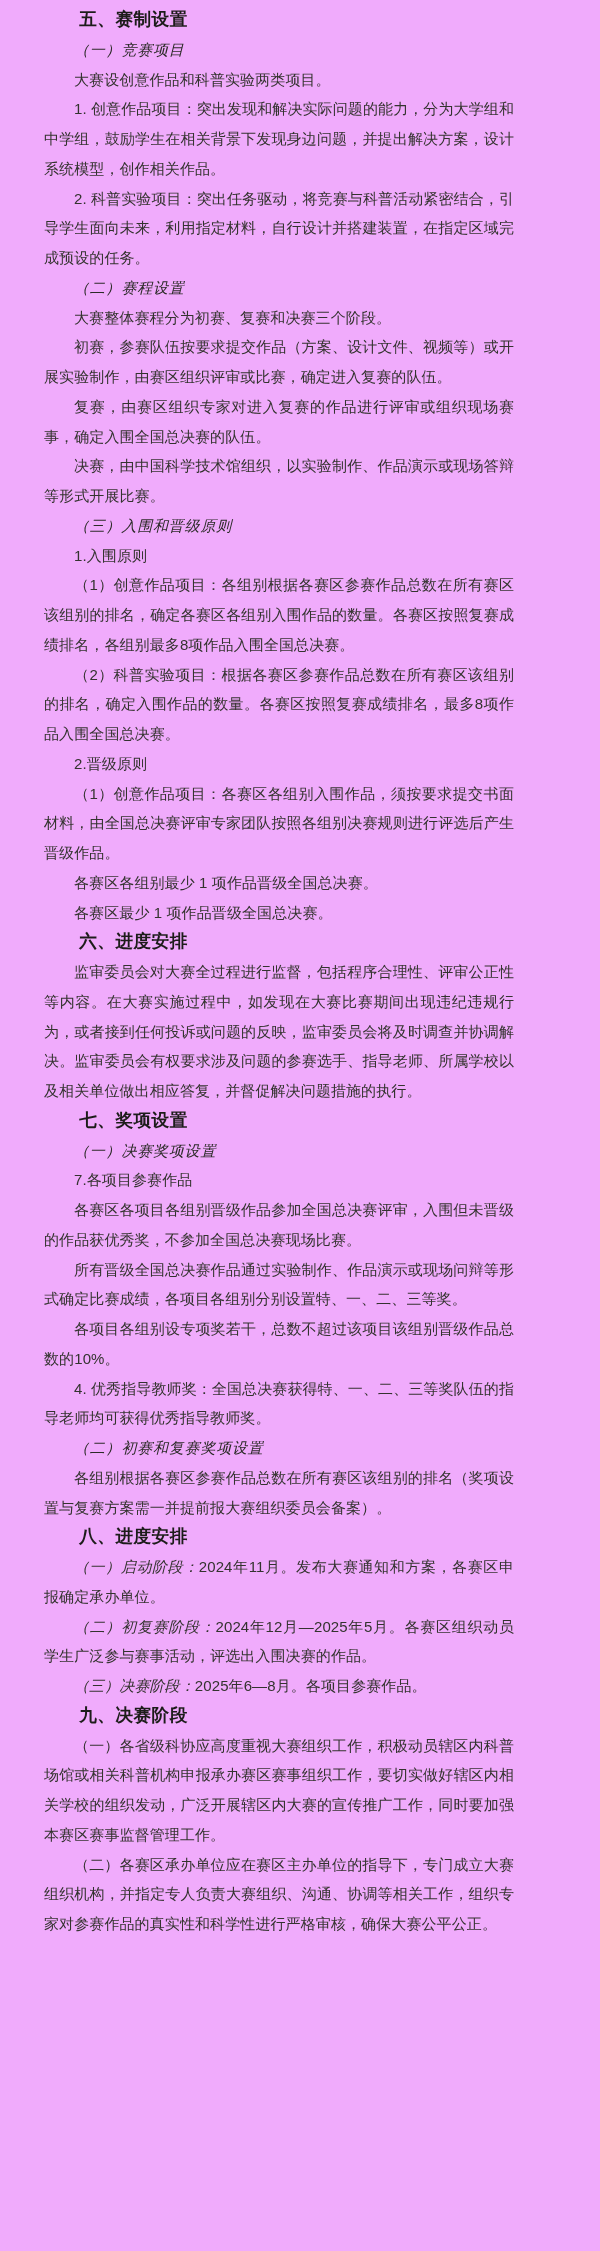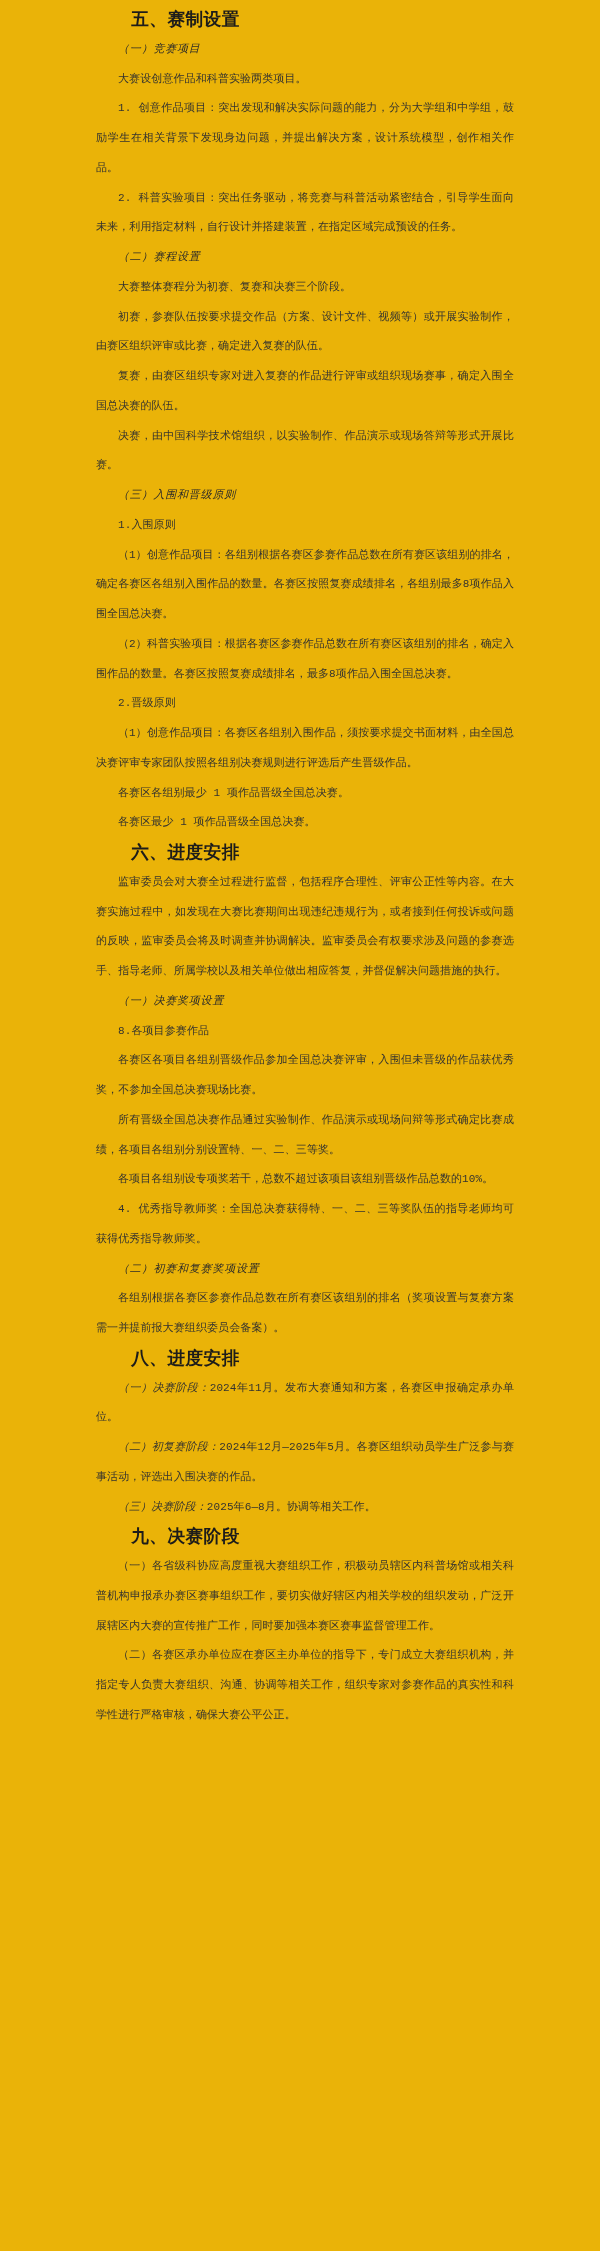--- a/index.html
+++ b/index.html
@@ -1,32 +1,32 @@
 <!DOCTYPE html>
 <html><head>
 <meta charset="utf-8">
 <style>
   html, body { margin: 0; padding: 0; background: #f6f6f4; }
   .page {
     position: relative;
     width: 600px;
     height: 2251px;
-    background: #eab308;
+    background: #f0abfc;
     box-sizing: border-box;
-    padding: 5px 86px 0 96px;
+    padding: 5px 86px 0 44px;
     overflow: hidden;
   }
   .doc-body { width: 100%; }
   .para {
     margin: 0;
     text-indent: 2em;
     text-align: justify;
     text-justify: inter-ideograph;
-    font-family: Liberation Mono, monospace;
-    font-size: 11px;
+    font-family: Liberation Sans, sans-serif;
+    font-size: 15px;
     line-height: 29.75px;
     color: #34332f;
     letter-spacing: 0.1px;
   }
   .para.h1 {
     font-family: "Liberation Sans", "DejaVu Sans", sans-serif;
     font-weight: 700;
     font-size: 17.6px;
     color: #1d1c1a;
     letter-spacing: 0.5px;
@@ -56,29 +56,30 @@
       <p class="para h2">（三）入围和晋级原则</p>
       <p class="para p">1.入围原则</p>
       <p class="para p">（1）创意作品项目：各组别根据各赛区参赛作品总数在所有赛区该组别的排名，确定各赛区各组别入围作品的数量。各赛区按照复赛成绩排名，各组别最多8项作品入围全国总决赛。</p>
       <p class="para p">（2）科普实验项目：根据各赛区参赛作品总数在所有赛区该组别的排名，确定入围作品的数量。各赛区按照复赛成绩排名，最多8项作品入围全国总决赛。</p>
       <p class="para p">2.晋级原则</p>
       <p class="para p">（1）创意作品项目：各赛区各组别入围作品，须按要求提交书面材料，由全国总决赛评审专家团队按照各组别决赛规则进行评选后产生晋级作品。</p>
       <p class="para p">各赛区各组别最少 1 项作品晋级全国总决赛。</p>
       <p class="para p">各赛区最少 1 项作品晋级全国总决赛。</p>
       <p class="para h1">六、进度安排</p>
       <p class="para p">监审委员会对大赛全过程进行监督，包括程序合理性、评审公正性等内容。在大赛实施过程中，如发现在大赛比赛期间出现违纪违规行为，或者接到任何投诉或问题的反映，监审委员会将及时调查并协调解决。监审委员会有权要求涉及问题的参赛选手、指导老师、所属学校以及相关单位做出相应答复，并督促解决问题措施的执行。</p>
+      <p class="para h1">七、奖项设置</p>
       <p class="para h2">（一）决赛奖项设置</p>
-      <p class="para p">8.各项目参赛作品</p>
+      <p class="para p">7.各项目参赛作品</p>
       <p class="para p">各赛区各项目各组别晋级作品参加全国总决赛评审，入围但未晋级的作品获优秀奖，不参加全国总决赛现场比赛。</p>
       <p class="para p">所有晋级全国总决赛作品通过实验制作、作品演示或现场问辩等形式确定比赛成绩，各项目各组别分别设置特、一、二、三等奖。</p>
       <p class="para p">各项目各组别设专项奖若干，总数不超过该项目该组别晋级作品总数的10%。</p>
       <p class="para p">4. 优秀指导教师奖：全国总决赛获得特、一、二、三等奖队伍的指导老师均可获得优秀指导教师奖。</p>
       <p class="para h2">（二）初赛和复赛奖项设置</p>
       <p class="para p">各组别根据各赛区参赛作品总数在所有赛区该组别的排名（奖项设置与复赛方案需一并提前报大赛组织委员会备案）。</p>
       <p class="para h1">八、进度安排</p>
-      <p class="para p"><span class="kai">（一）决赛阶段：</span><span>2024年11月。发布大赛通知和方案，各赛区申报确定承办单位。</span></p>
+      <p class="para p"><span class="kai">（一）启动阶段：</span><span>2024年11月。发布大赛通知和方案，各赛区申报确定承办单位。</span></p>
       <p class="para p"><span class="kai">（二）初复赛阶段：</span><span>2024年12月—2025年5月。各赛区组织动员学生广泛参与赛事活动，评选出入围决赛的作品。</span></p>
-      <p class="para p"><span class="kai">（三）决赛阶段：</span><span>2025年6—8月。协调等相关工作。</span></p>
+      <p class="para p"><span class="kai">（三）决赛阶段：</span><span>2025年6—8月。各项目参赛作品。</span></p>
       <p class="para h1">九、决赛阶段</p>
       <p class="para p">（一）各省级科协应高度重视大赛组织工作，积极动员辖区内科普场馆或相关科普机构申报承办赛区赛事组织工作，要切实做好辖区内相关学校的组织发动，广泛开展辖区内大赛的宣传推广工作，同时要加强本赛区赛事监督管理工作。</p>
       <p class="para p">（二）各赛区承办单位应在赛区主办单位的指导下，专门成立大赛组织机构，并指定专人负责大赛组织、沟通、协调等相关工作，组织专家对参赛作品的真实性和科学性进行严格审核，确保大赛公平公正。</p>
     </div>
 </div>
 
 </body></html>

